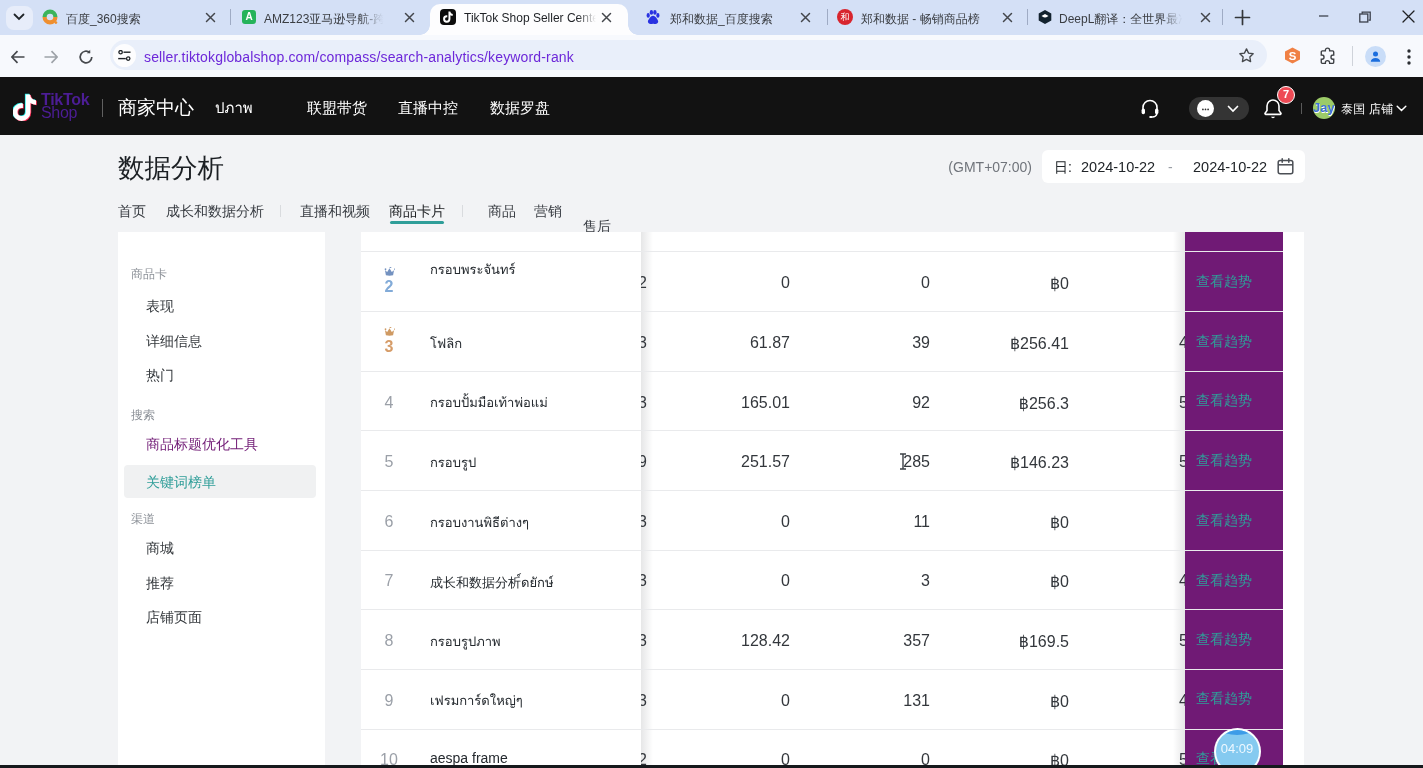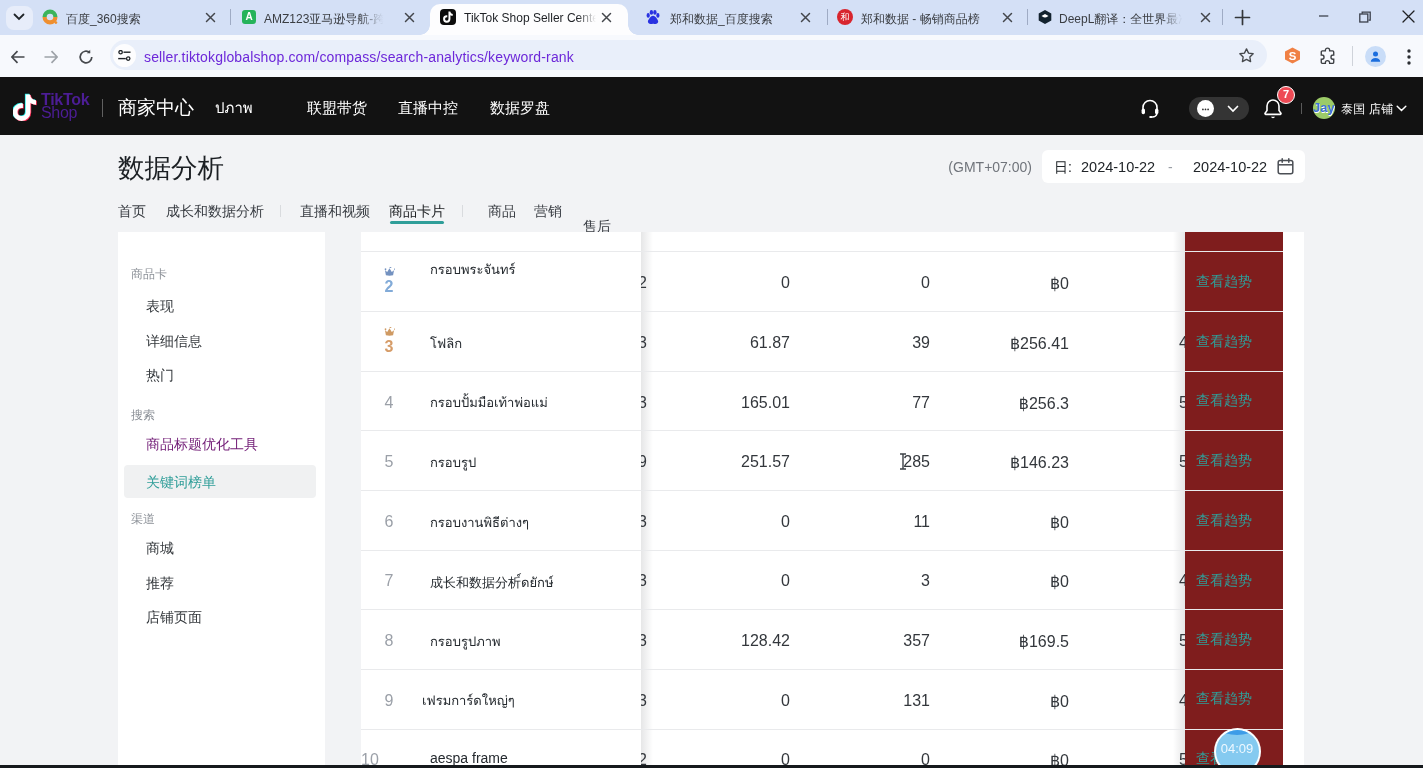--- a/index.html
+++ b/index.html
@@ -232,21 +232,21 @@
 <div class="a num" style="left:670px;top:274px;width:120px">0</div>
 <div class="a num" style="left:810px;top:274px;width:120px">0</div>
 <div class="a num" style="left:949px;top:274px;width:120px">฿0</div>
 <div class="a num" style="left:567px;top:334px;width:80px">3</div>
 <div class="a num" style="left:670px;top:334px;width:120px">61.87</div>
 <div class="a num" style="left:810px;top:334px;width:120px">39</div>
 <div class="a num" style="left:949px;top:334px;width:120px">฿256.41</div>
 <div class="a num" style="left:1108px;top:334px;width:80px">4</div>
 <div class="a num" style="left:567px;top:394px;width:80px">3</div>
 <div class="a num" style="left:670px;top:394px;width:120px">165.01</div>
-<div class="a num" style="left:810px;top:394px;width:120px">77</div>
+<div class="a num" style="left:810px;top:394px;width:120px">92</div>
 <div class="a num" style="left:949px;top:394px;width:120px">฿256.3</div>
 <div class="a num" style="left:1108px;top:394px;width:80px">5</div>
 <div class="a num" style="left:567px;top:453px;width:80px">9</div>
 <div class="a num" style="left:670px;top:453px;width:120px">251.57</div>
 <div class="a num" style="left:810px;top:453px;width:120px">285</div>
 <div class="a num" style="left:949px;top:453px;width:120px">฿146.23</div>
 <div class="a num" style="left:1108px;top:453px;width:80px">5</div>
 <div class="a num" style="left:567px;top:513px;width:80px">3</div>
 <div class="a num" style="left:670px;top:513px;width:120px">0</div>
 <div class="a num" style="left:810px;top:513px;width:120px">11</div>
@@ -291,26 +291,26 @@
 <div class="a" style="left:69px;top:160px;font-size:13px;font-weight:400;color:#24292e">กรอบปั้มมือเท้าพ่อแม่</div>
 <div class="a" style="left:0;top:221px;width:56px;text-align:center;font-size:16px;color:#9ba0a8">5</div>
 <div class="a" style="left:69px;top:220px;font-size:13px;font-weight:500;color:#24292e">กรอบรูป</div>
 <div class="a" style="left:0;top:281px;width:56px;text-align:center;font-size:16px;color:#9ba0a8">6</div>
 <div class="a" style="left:69px;top:280px;font-size:13px;font-weight:500;color:#24292e">กรอบงานพิธีต่างๆ</div>
 <div class="a" style="left:0;top:340px;width:56px;text-align:center;font-size:16px;color:#9ba0a8">7</div>
 <div class="a" style="left:69px;top:340px;font-size:13px;font-weight:500;color:#24292e">成长和数据分析์ดยักษ์</div>
 <div class="a" style="left:0;top:400px;width:56px;text-align:center;font-size:16px;color:#9ba0a8">8</div>
 <div class="a" style="left:69px;top:399px;font-size:13px;font-weight:500;color:#24292e">กรอบรูปภาพ</div>
 <div class="a" style="left:0;top:460px;width:56px;text-align:center;font-size:16px;color:#9ba0a8">9</div>
-<div class="a" style="left:61px;top:458px;font-size:13px;font-weight:500;color:#24292e">เฟรมการ์ดใหญ่ๆ</div>
-<div class="a" style="left:0;top:519px;width:56px;text-align:left;font-size:16px;color:#9ba0a8">10</div>
+<div class="a" style="left:69px;top:458px;font-size:13px;font-weight:500;color:#24292e">เฟรมการ์ดใหญ่ๆ</div>
+<div class="a" style="left:0;top:519px;width:56px;text-align:center;font-size:16px;color:#9ba0a8">10</div>
 <div class="a" style="left:69px;top:518px;font-size:14px;font-weight:500;color:#24292e">aespa frame</div>
 </div>
 
-<div class="a" style="left:1185px;top:232px;width:98px;height:536px;background:#7f1d1d;z-index:3" id="rightcol">
+<div class="a" style="left:1185px;top:232px;width:98px;height:536px;background:#701a75;z-index:3" id="rightcol">
 <div class="a" style="left:11px;top:41px;font-size:14px;color:#2f9e99">查看趋势</div>
 <div class="a" style="left:11px;top:101px;font-size:14px;color:#2f9e99">查看趋势</div>
 <div class="a" style="left:11px;top:160px;font-size:14px;color:#2f9e99">查看趋势</div>
 <div class="a" style="left:11px;top:220px;font-size:14px;color:#2f9e99">查看趋势</div>
 <div class="a" style="left:11px;top:280px;font-size:14px;color:#2f9e99">查看趋势</div>
 <div class="a" style="left:11px;top:340px;font-size:14px;color:#2f9e99">查看趋势</div>
 <div class="a" style="left:11px;top:399px;font-size:14px;color:#2f9e99">查看趋势</div>
 <div class="a" style="left:11px;top:458px;font-size:14px;color:#2f9e99">查看趋势</div>
 <div class="a" style="left:11px;top:518px;font-size:14px;color:#2f9e99">查看趋势</div>
 </div>

